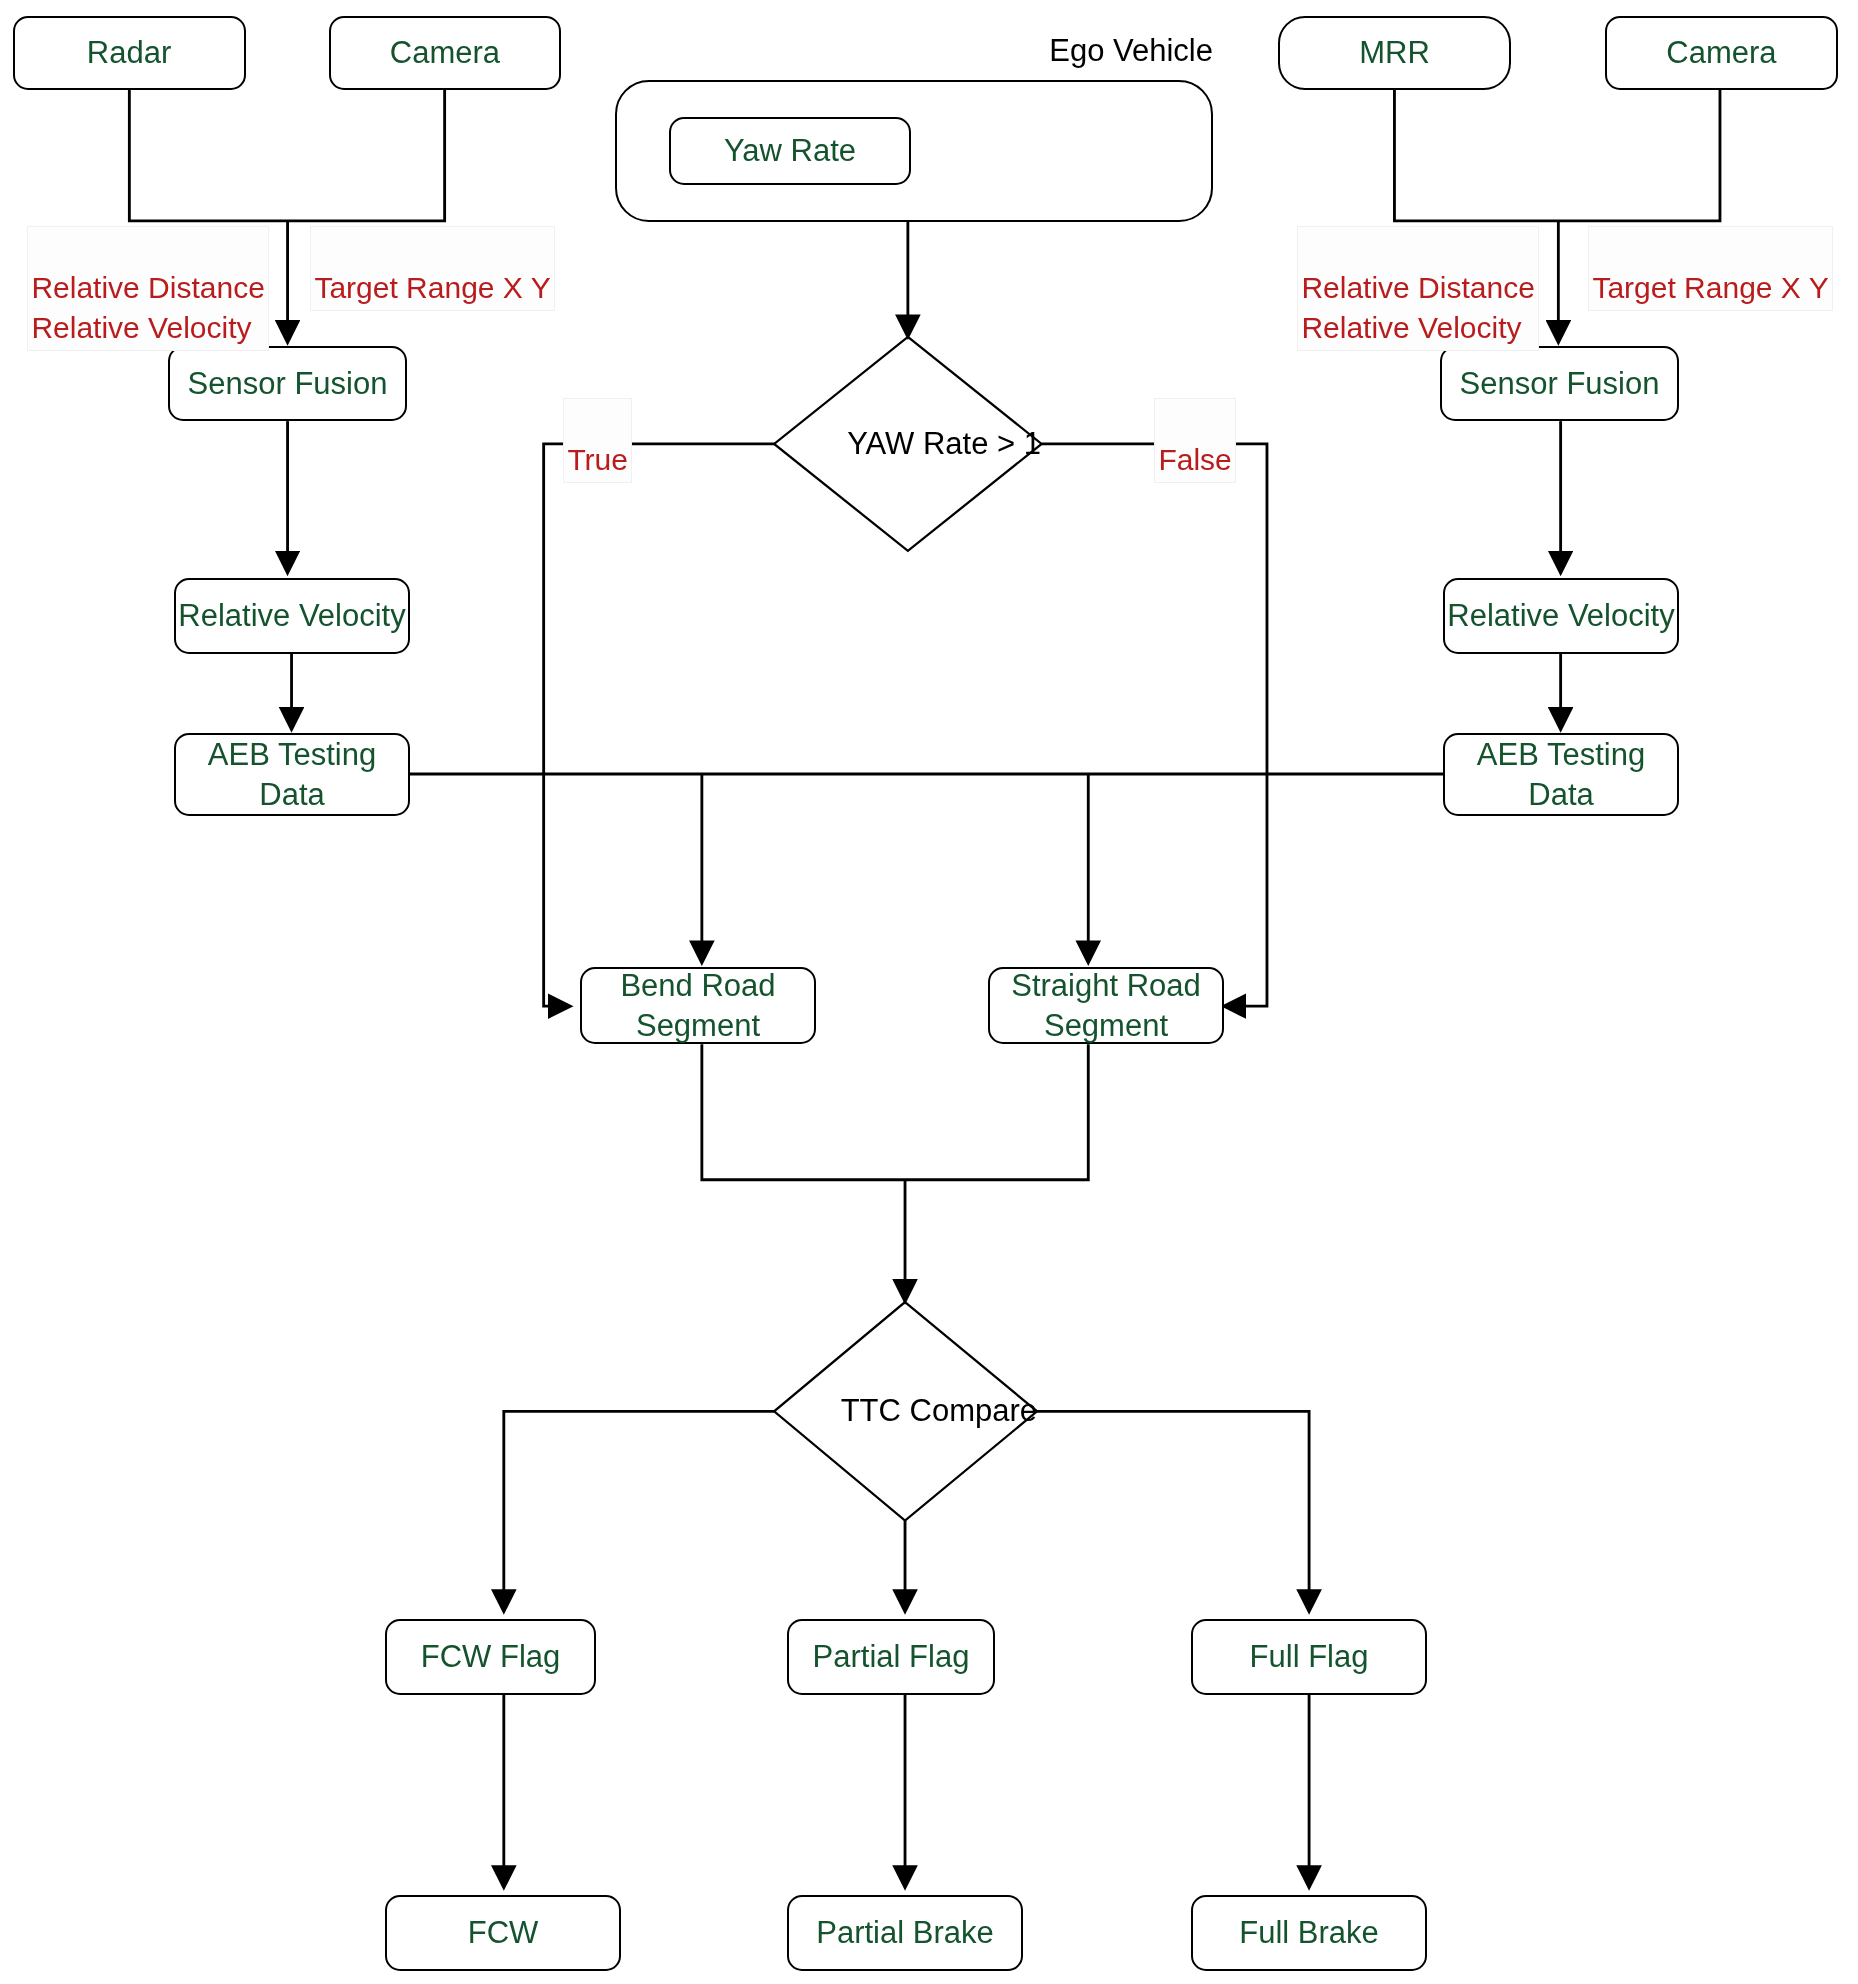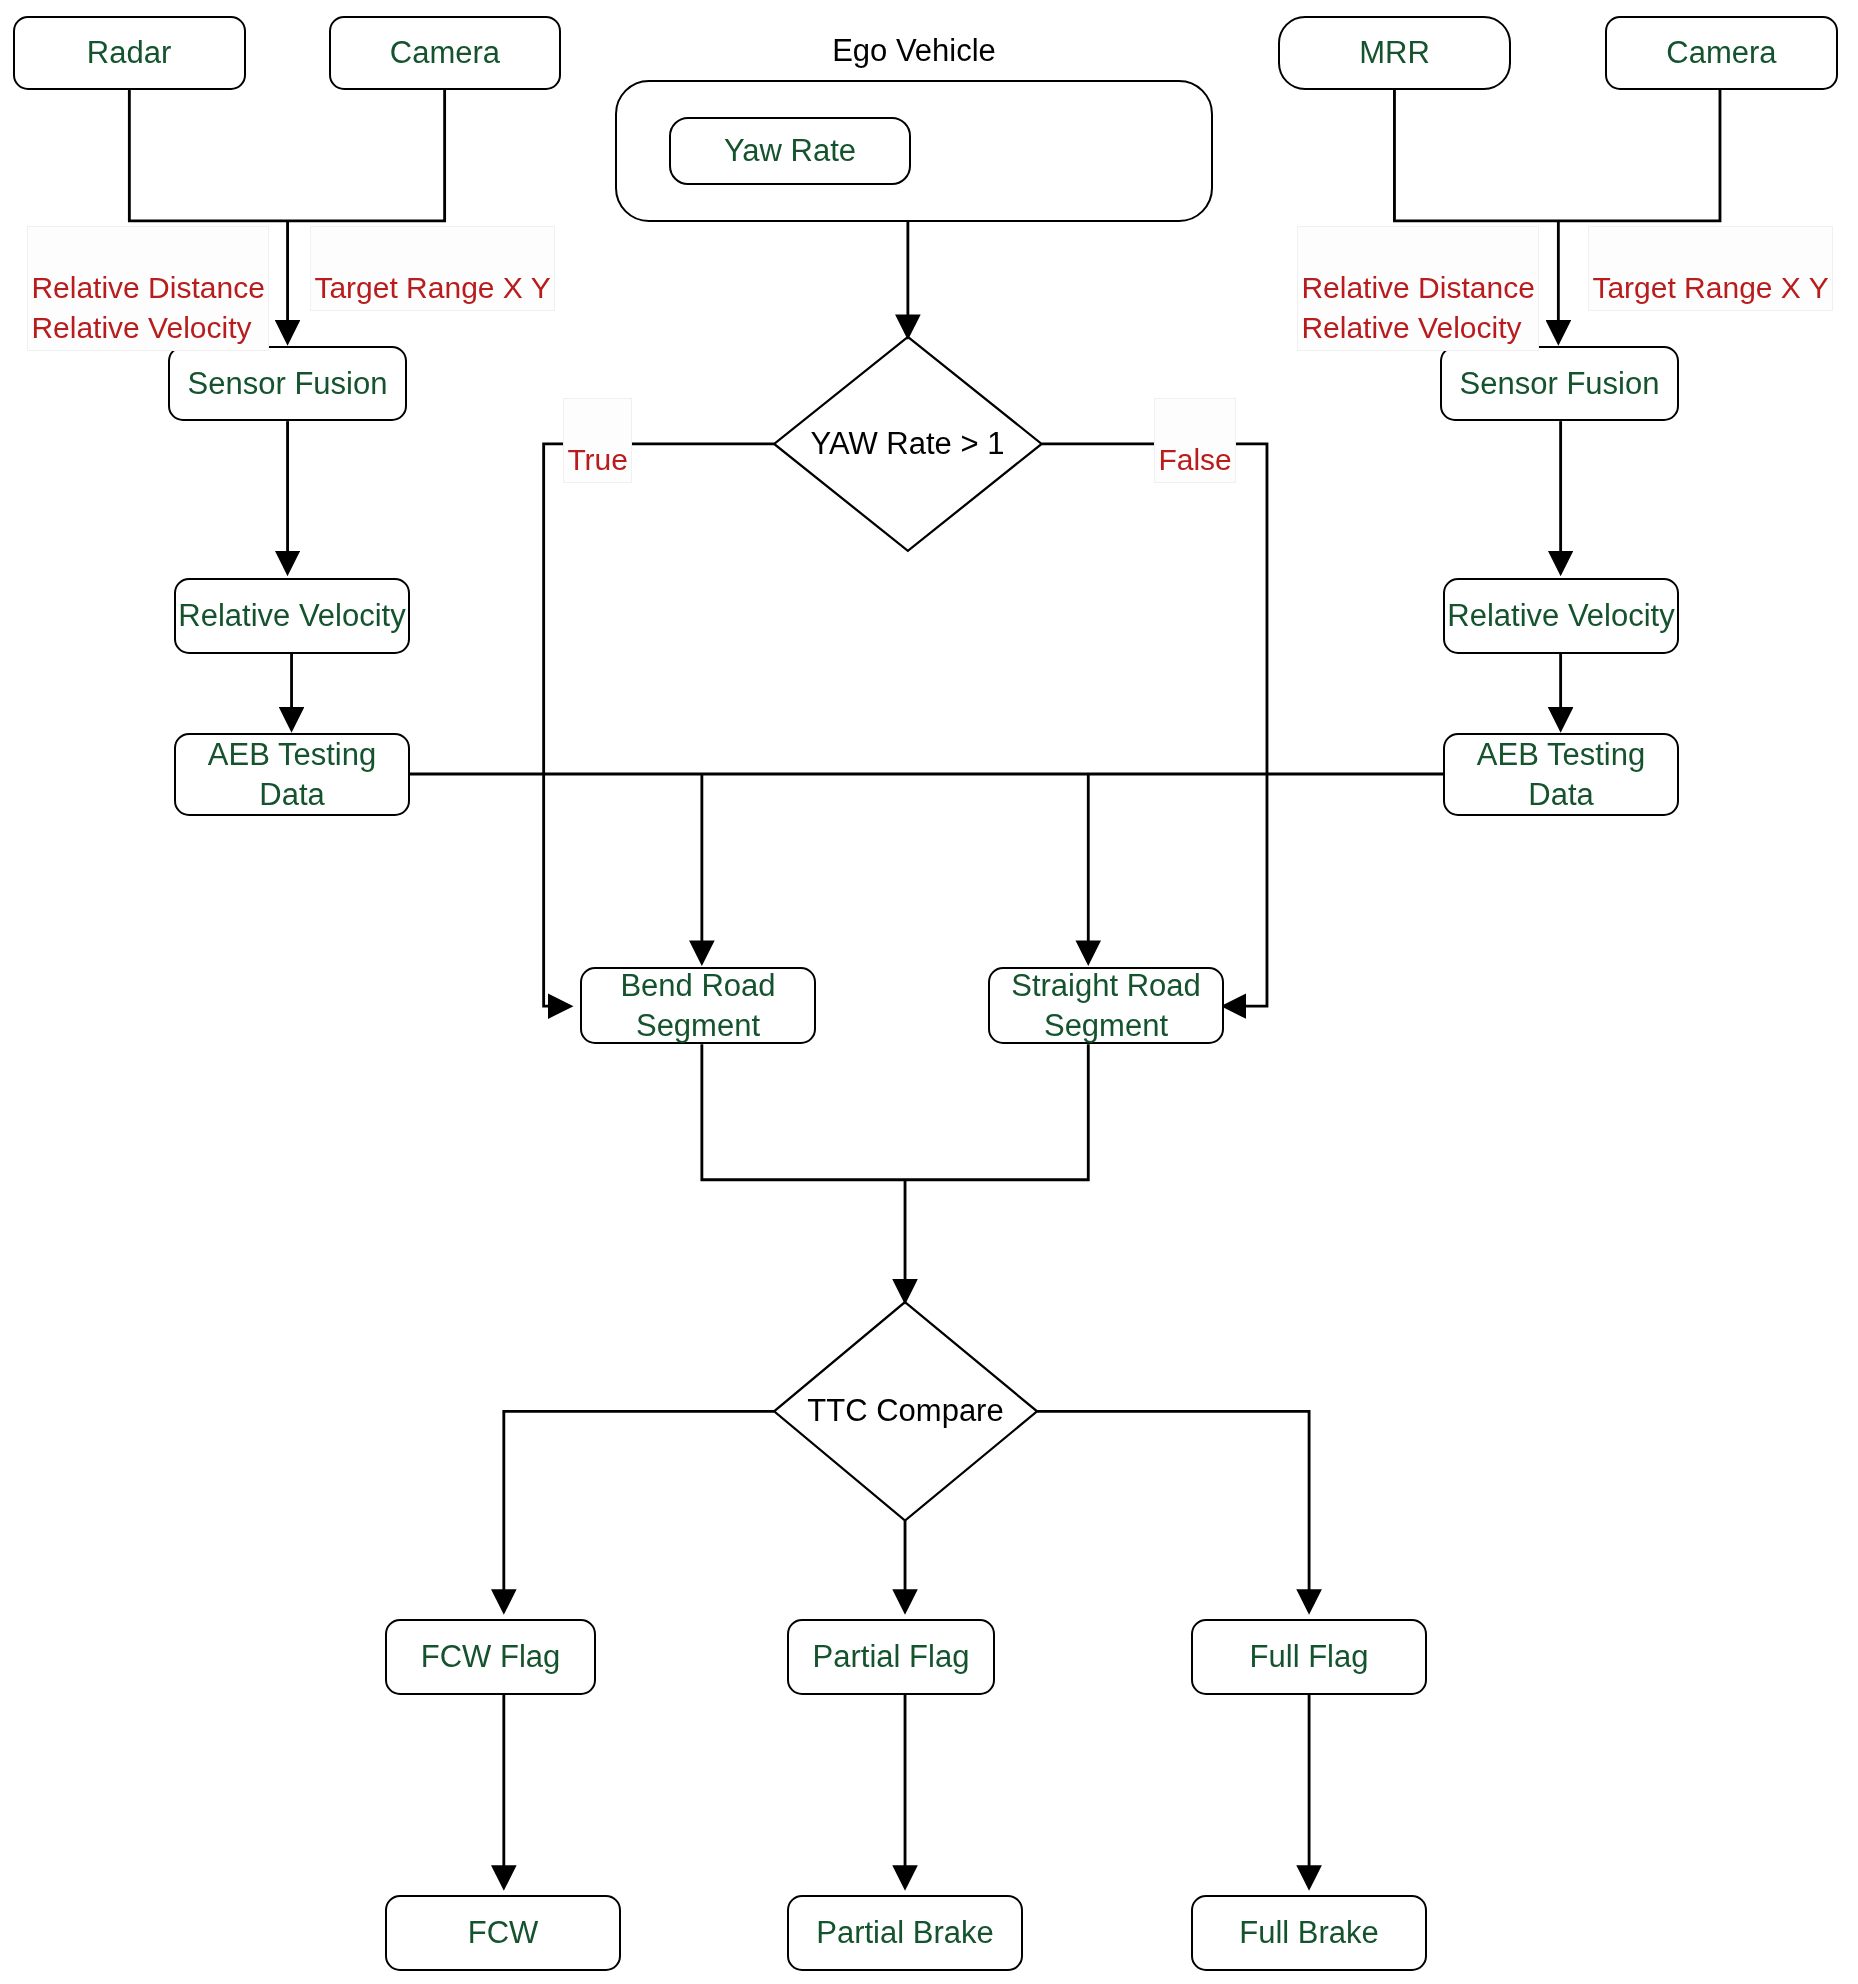--- a/index.html
+++ b/index.html
@@ -43,40 +43,39 @@
     white-space: pre-line;
     z-index: 3;
   }
   .node.group {
     background: #ffffff;
     border-radius: 34px;
     z-index: 2;
   }
   .node.inner {
     z-index: 3;
-    border-radius: 19px;
   }
   .edge-label {
     position: absolute;
     font-size: 30px;
     line-height: 1.34;
     color: #b91c1c;
     background: #fdfdfd;
     border: 0.6px solid #f0f0f0;
     padding: 1.1px 3.4px;
     white-space: pre-line;
     z-index: 4;
   }
   .diamond-label {
     position: absolute;
     font-size: 31px;
     color: #000000;
     background: transparent;
     white-space: nowrap;
-    text-align: center;
+    text-align: right;
     z-index: 4;
   }
 </style>
 </head>
 <body>
 
 <div id="canvas">
 
   <svg id="edges" viewBox="0 0 3266 3488" xmlns="http://www.w3.org/2000/svg">
     <defs>

